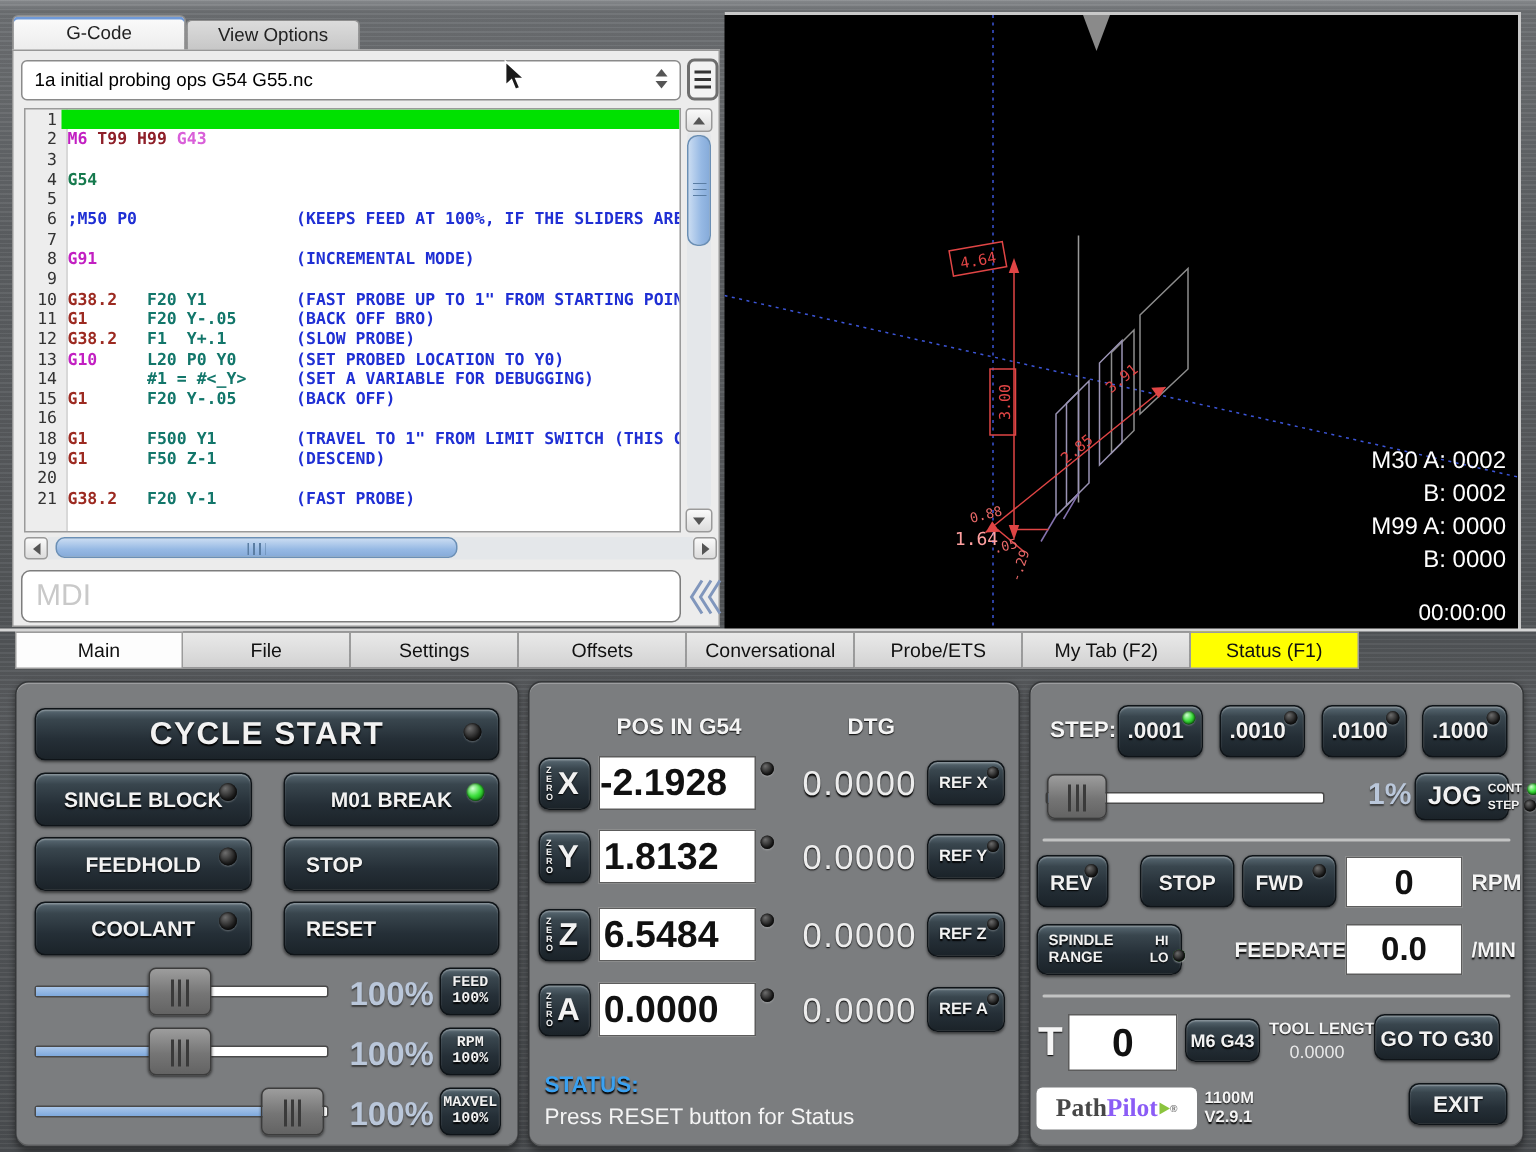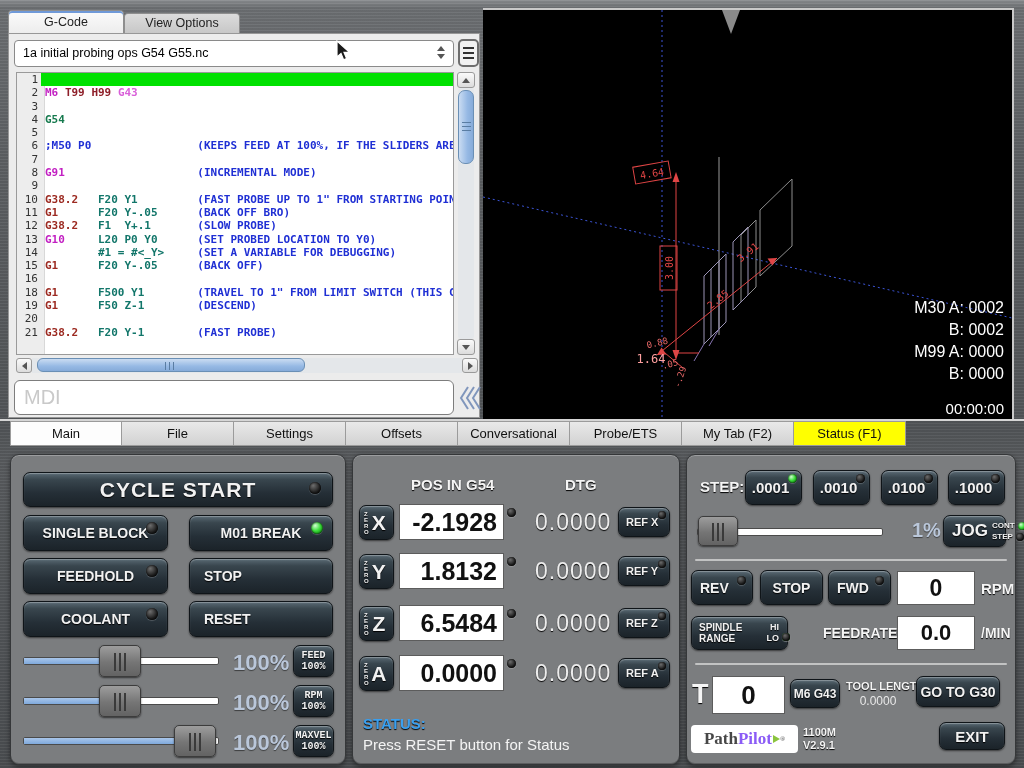--- a/index.html
+++ b/index.html
@@ -125,21 +125,21 @@
             background:repeating-linear-gradient(90deg,#3a3a3a 0 2px,transparent 2px 5px); }
   .pct { position:absolute; color:#bac7da; font-weight:700; font-size:22px; text-shadow:0 1px 1px rgba(0,0,0,.5); }
   .ovr { font-size:10px; line-height:11px; text-align:center; width:100%;font-family:Liberation Mono, monospace; }
 
   .divider { position:absolute; left:8px; right:8px; height:2px; background:#cfcfcf; border-radius:1px; opacity:.85; }
 
   
   .zerobtn { width:35px; height:35px; }
   .zcol { font-size:6px; line-height:6px; font-weight:700; padding-left:4px; letter-spacing:0; }
   .zax  { font-size:21px; font-weight:700; flex:1; text-align:center; padding-right:4px; }
-  .dval { height:36px; width:105px; font-size:25px; line-height:34px; padding-right:6px; font-family:"Liberation Sans",sans-serif; }
+  .dval { height:36px; width:105px; font-size:25px; line-height:34px; padding-right:24px; font-family:"Liberation Sans",sans-serif; }
   .dtg  { position:absolute; color:#ededed; font-size:23px; font-weight:400; letter-spacing:1px; text-shadow:0 1px 1px #000; }
   .refbtn { width:52px; height:30px; font-size:11px; padding-left:7px; }
   .refbtn .led { top:3px; right:3px; }
 
   
   .stepbtn { width:57px; height:35px; font-size:15px; }
   .stepbtn .cap { padding-right:6px; }
   .stepbtn .led { top:3px; right:4px; }
   .jogmain { font-size:17px; padding:0 4px 0 8px; }
   .jr { font-size:8px; line-height:9px; font-weight:700; display:flex; align-items:center; gap:3px; }
@@ -462,21 +462,21 @@
         </span>
       <span class="jr">
           <span>STEP</span>
           <span class="led s8"></span>
         </span>
     </span>
   </div>
 
   <div class="divider" style="top:104px;"></div>
 
-  <div class="btn" style="left:4px;top:115px;width:62px;height:35px;justify-content:center;">
+  <div class="btn" style="left:4px;top:115px;width:48px;height:35px;justify-content:center;">
     <span class="cap" style="font-size:14px;text-align:left;padding-left:8px;">REV</span>
     <span class="led s9" style="right:6px;top:5px;"></span>
   </div>
   <div class="btn" style="left:73px;top:115px;width:63px;height:35px;">
     <span class="cap" style="font-size:14px;">STOP</span>
   </div>
   <div class="btn" style="left:141px;top:115px;width:63px;height:35px;">
     <span class="cap" style="font-size:14px;text-align:left;padding-left:8px;">FWD</span>
     <span class="led s9" style="right:6px;top:5px;"></span>
   </div>

